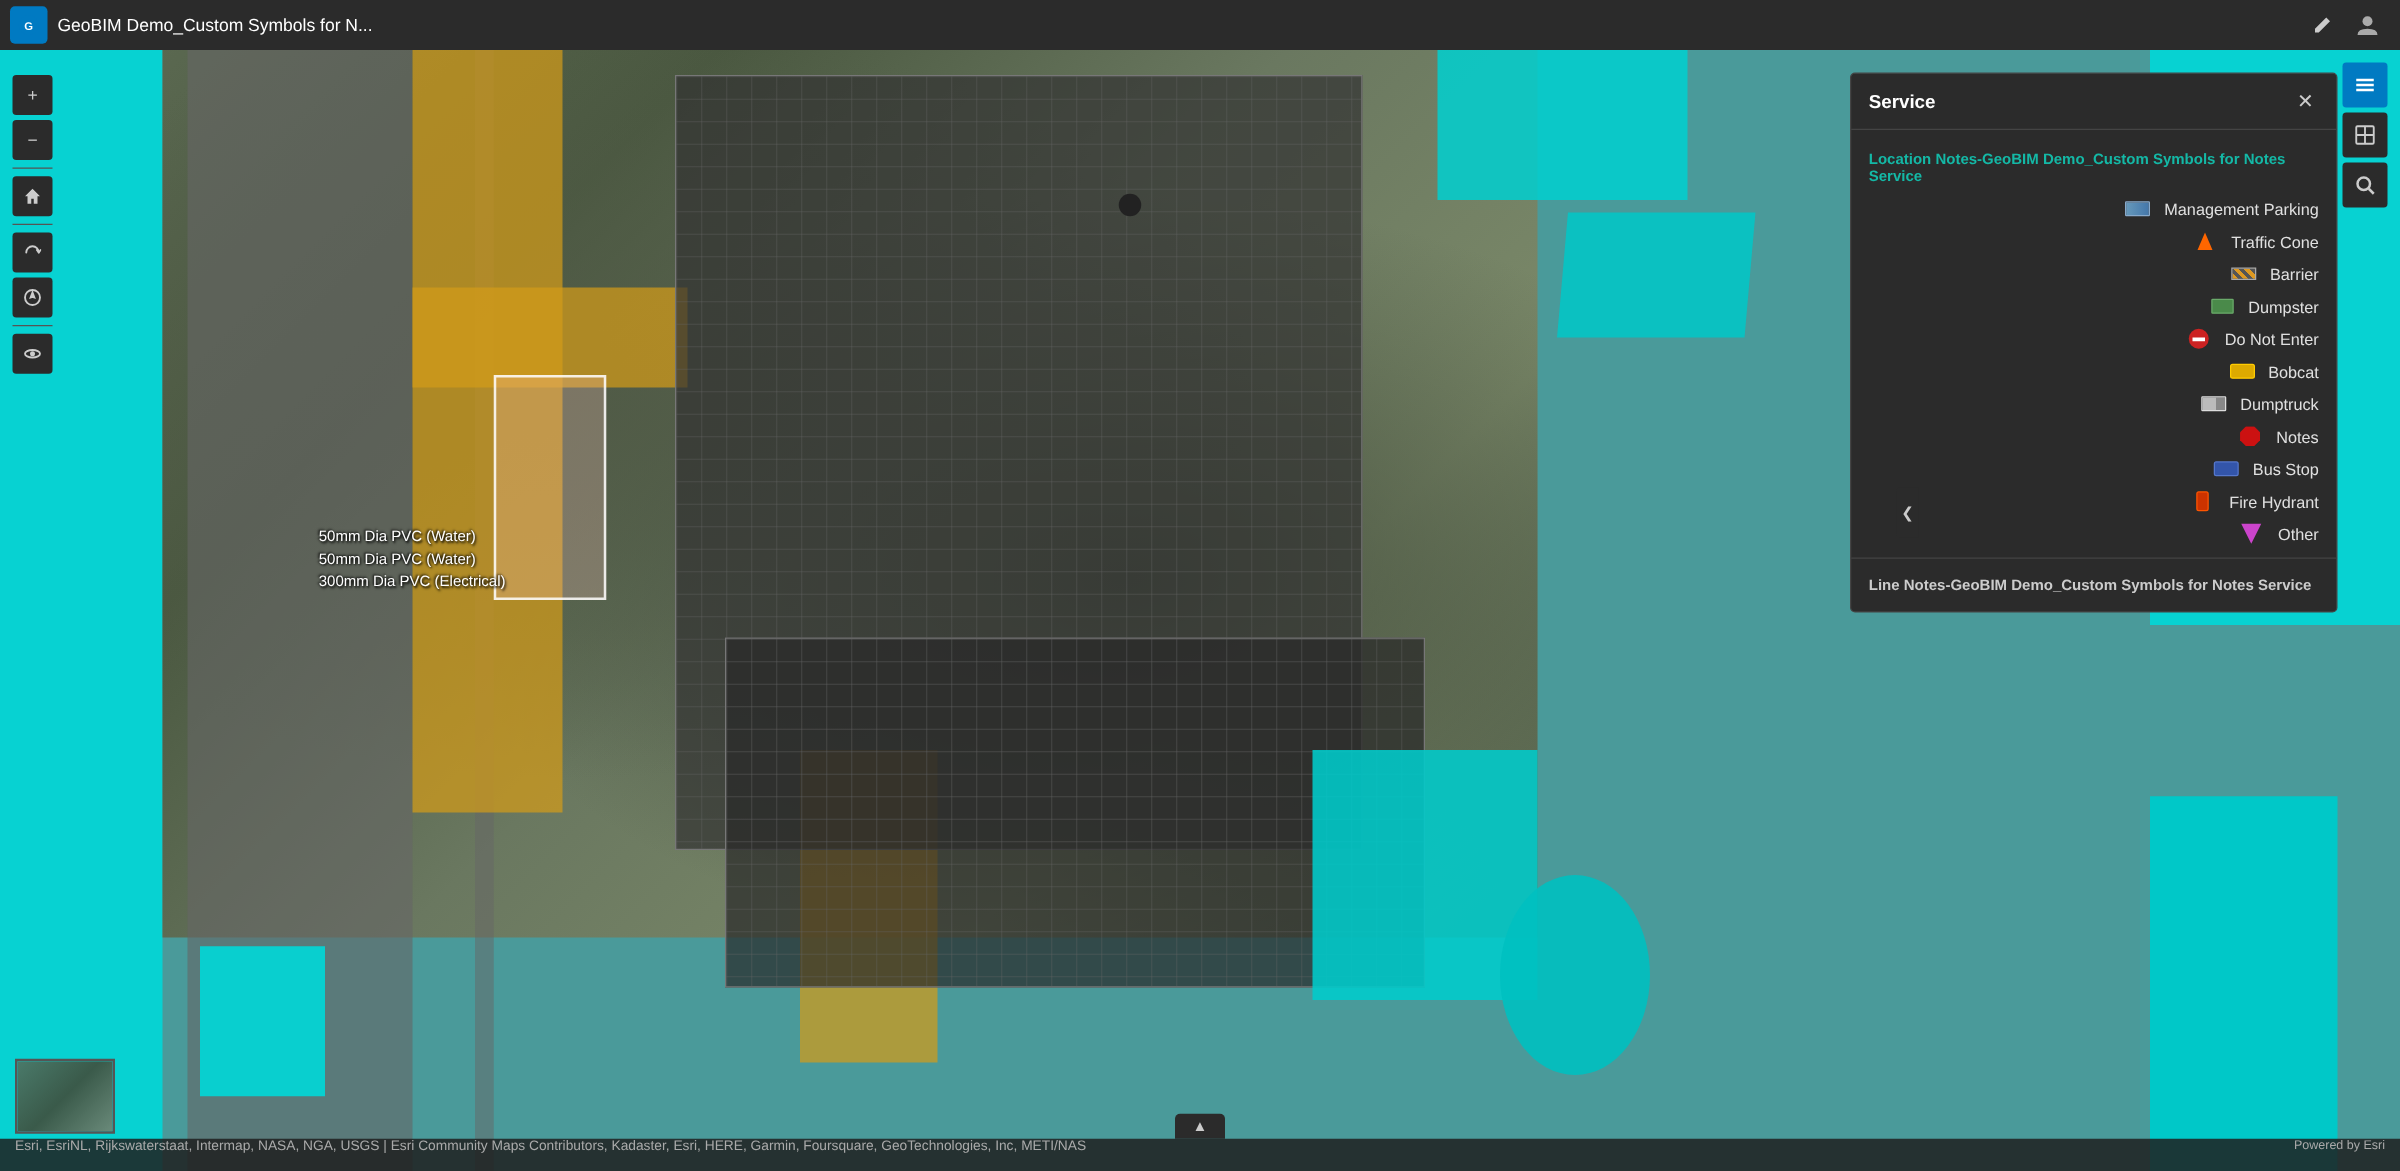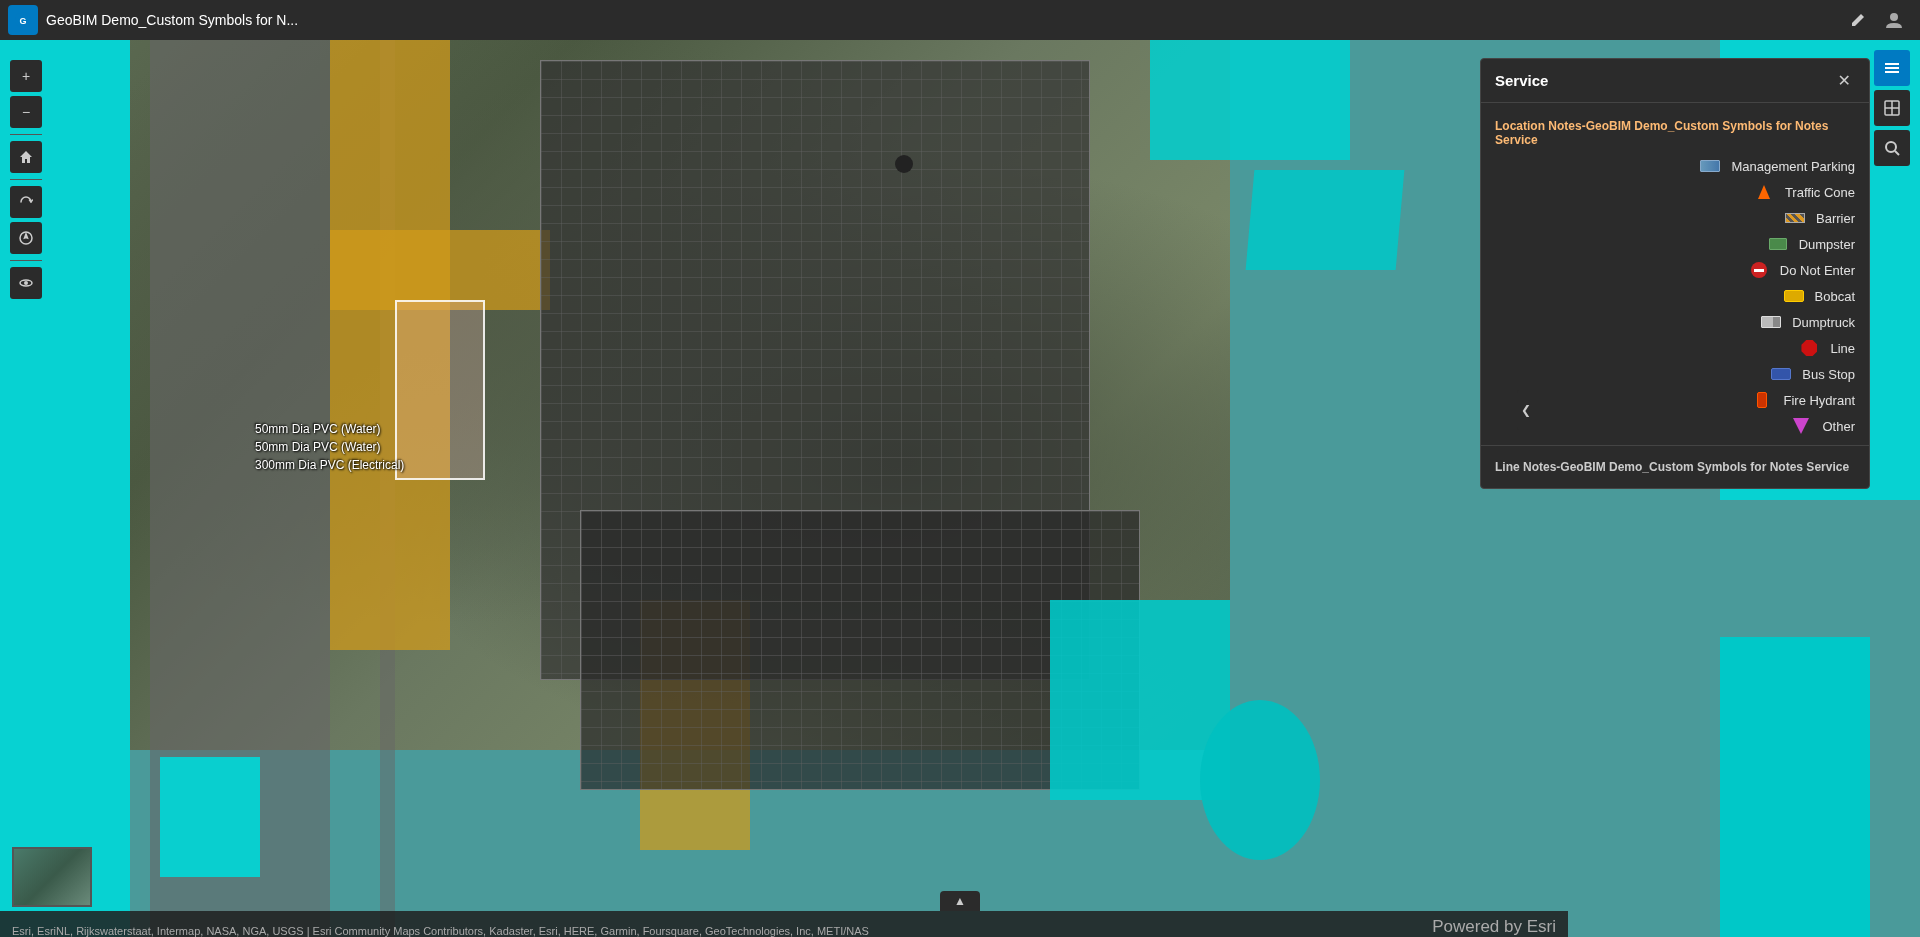--- a/index.html
+++ b/index.html
@@ -164,21 +164,21 @@
     }
 
     #layers-body {
       padding: 8px 0;
     }
 
     .layer-group-header {
       padding: 8px 14px 6px;
       font-size: 12px;
       font-weight: 600;
-      color: #fdba74;
+      color: #14b8a6;
     }
 
     .layer-item {
       display: flex;
       align-items: center;
       padding: 5px 14px 5px 20px;
       gap: 10px;
       cursor: pointer;
       justify-content: flex-end;
     }
@@ -219,37 +219,37 @@
       font-size: 12px;
       text-shadow: 1px 1px 2px black, -1px -1px 2px black;
       white-space: nowrap;
       line-height: 1.5;
     }
 
     
     #bottom-bar {
       position: absolute;
       bottom: 0; left: 0;
-      width: 1568px; height: 26px;
+      width: 1920px; height: 26px;
       background: rgba(30,30,30,0.85);
       display: flex;
-      align-items: flex-end;
+      align-items: flex-start;
       justify-content: space-between;
       z-index: 100;
       padding: 0 12px;
     }
 
     #attribution {
       color: #aaa;
       font-size: 11px;
     }
 
     #powered-by {
       color: #aaa;
-      font-size: 17px;
+      font-size: 10px;
     }
 
     
     #bottom-center-arrow {
       position: absolute;
       bottom: 26px;
       left: 50%;
       transform: translateX(-50%);
       width: 40px; height: 20px;
       background: #2b2b2b;
@@ -568,21 +568,21 @@
       <div class="layer-icon">
         <div style="width:20px;height:12px;background:linear-gradient(to right,#bbb 60%,#888 60%);border:1px solid #ddd;border-radius:1px;"></div>
       </div>
       <span class="layer-label">Dumptruck</span>
     </div>
 
     <div class="layer-item">
       <div class="layer-icon">
         <div style="width:16px;height:16px;background:#cc1111;clip-path:polygon(30% 0%,70% 0%,100% 30%,100% 70%,70% 100%,30% 100%,0% 70%,0% 30%);"></div>
       </div>
-      <span class="layer-label">Line</span>
+      <span class="layer-label">Notes</span>
     </div>
 
     <div class="layer-item">
       <div class="layer-icon">
         <div style="width:20px;height:12px;background:#3355aa;border:1px solid #5577cc;border-radius:2px;"></div>
       </div>
       <span class="layer-label">Bus Stop</span>
     </div>
 
     <div class="layer-item">

